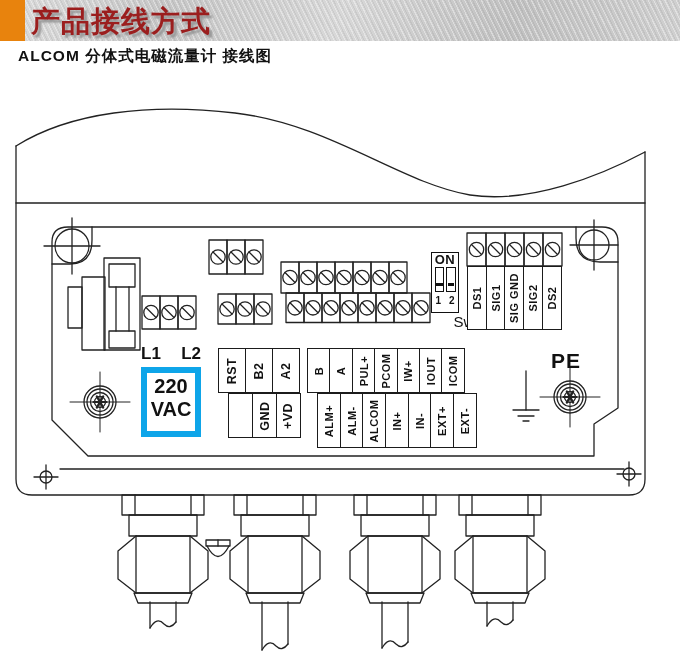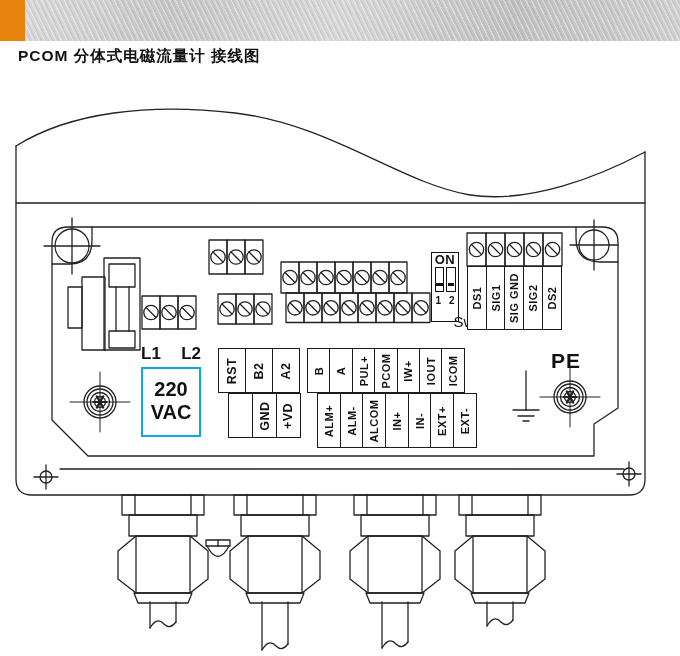--- a/index.html
+++ b/index.html
@@ -22,41 +22,42 @@
   .cellrow { display:flex; }
   .vcell { flex:1; border:1.4px solid #1b1b1b; position:relative; background:#fff; }
   .vcell + .vcell { margin-left:-1.4px; }
   .vtext { position:absolute; left:50%; top:50%;
     transform:translate(-50%,-50%) rotate(-90deg);
     white-space:nowrap; font-weight:bold; color:#111; letter-spacing:.5px; }
   .f11 .vtext { font-size:11px; } .f12 .vtext { font-size:12.5px; }
 
   .l1l2 { left:141px; top:344px; width:60px; display:flex; justify-content:space-between;
     font-size:17px; font-weight:bold; color:#111; }
-  .pwr { left:141px; top:367px; width:60px; height:70px; border:2px solid #0ea5e9;
-    text-align:center; font-size:20px; font-weight:bold; color:#111; line-height:1.15; padding-top:9px; }
+  .pwr { left:141px; top:367px; width:60px; height:70px; border:6px solid #0ea5e9;
+    text-align:center; font-size:20px; font-weight:bold; color:#111; line-height:1.15; padding-top:2px; }
 
   
-  .dip { left:431px; top:252px; width:28px; height:70px; border:1.6px solid #111; background:#fff; }
+  .dip { left:431px; top:252px; width:28px; height:61px; border:1.6px solid #111; background:#fff; }
   .dip-on { text-align:center; font-size:13px; font-weight:bold; letter-spacing:.5px; line-height:14px; color:#111; }
   .slots { display:flex; justify-content:space-between; padding:0 2.5px; height:25px; }
   .slot { width:9.5px; height:25px; border:1.4px solid #111; position:relative; }
   .slot::after { content:""; position:absolute; left:.5px; right:.5px; bottom:5px; height:3.5px; background:#111; }
   .dip-num { text-align:center; font-size:10px; font-weight:bold; color:#111; word-spacing:5px; line-height:18px; }
   .sw1 { left:448px; top:313px; width:40px; text-align:center; font-size:15px; font-weight:normal; color:#111; }
   .pe { left:551px; top:349px; width:40px; font-size:21px; font-weight:bold; color:#111; letter-spacing:1px; }
 </style>
 </head>
 <body>
 
 <div id="stage">
 
   <div class="abs banner"></div>
   <div class="abs accent"></div>
-  <div class="abs subtitle">PCOM 分体式电磁流量计 接线图</div>
+  <div class="abs title">产品接线方式</div>
+  <div class="abs subtitle">ALCOM 分体式电磁流量计 接线图</div>
 
   <svg class="abs" width="680" height="656" viewBox="0 0 680 656" fill="none" stroke="#222" stroke-width="1.3" stroke-linecap="round" stroke-linejoin="round">
     <defs>
       <g id="scr">
           <circle r="7.2"></circle>
           <line x1="-5" y1="-5" x2="5" y2="5"></line>
         </g>
       <g id="star">
         <circle r="5.5"></circle>
           <circle r="9.5"></circle>

